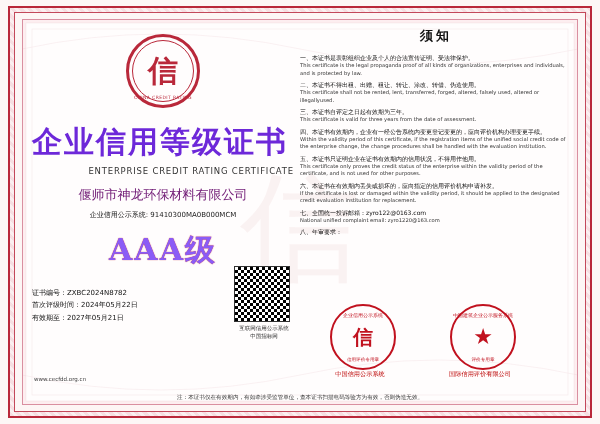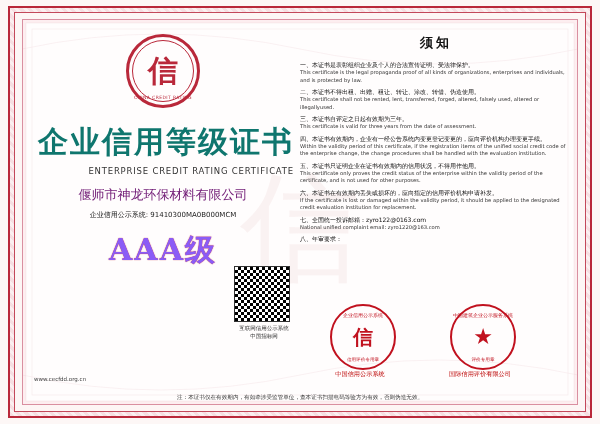--- a/index.html
+++ b/index.html
@@ -16,36 +16,36 @@
   .watermark{position:absolute;left:50%;top:54%;transform:translate(-50%,-50%);font-size:120px;color:#f2dede;opacity:.35;font-family:"DejaVu Serif","Liberation Serif",serif;pointer-events:none;}
 
   
   .left{position:absolute;left:32px;top:34px;width:262px;height:350px;}
   .seal-top{position:relative;width:74px;height:74px;margin:0 auto 4px auto;}
   .seal-top .ring{position:absolute;inset:0;border:3px solid #b9283a;border-radius:50%;}
   .seal-top .ring2{position:absolute;inset:6px;border:1px solid #b9283a;border-radius:50%;}
   .seal-top .ch{position:absolute;left:0;right:0;top:17px;text-align:center;font-size:30px;color:#b9283a;font-family:"DejaVu Serif","Liberation Serif",serif;font-weight:bold;}
   .seal-top .en{position:absolute;left:0;right:0;bottom:8px;text-align:center;font-size:4.5px;color:#b9283a;letter-spacing:.4px;}
 
-  .title-cn{text-align:right;font-size:30px;letter-spacing:2px;color:#0f766e;font-weight:bold;font-family:"DejaVu Serif","Liberation Serif",serif;margin-top:14px;}
+  .title-cn{text-align:left;font-size:30px;letter-spacing:2px;color:#6d28d9;font-weight:bold;font-family:"DejaVu Serif","Liberation Serif",serif;margin-top:14px;}
   .title-en{text-align:right;font-size:8.5px;letter-spacing:.8px;color:#333;margin-top:3px;}
   .company{text-align:center;font-size:13px;color:#701a75;font-weight:normal;margin-top:10px;font-family:"DejaVu Serif","Liberation Serif",serif;}
   .usci{text-align:center;font-size:7px;color:#222;margin-top:6px;}
   .desc{font-size:7.6px;color:#111;line-height:1.55;margin-top:10px;text-align:justify;padding:0 2px;}
   .grade{text-align:center;color:#8b5cf6;font-size:30px;font-weight:bold;letter-spacing:2px;margin-top:10px;font-family:"DejaVu Serif","Liberation Serif",serif;text-shadow:0 0 1px #c1121f;}
 
   .meta{margin-top:16px;font-size:7px;color:#111;line-height:1.75;}
   .meta div{white-space:nowrap;}
   .qr{position:absolute;right:4px;top:232px;width:54px;height:54px;background:
      repeating-conic-gradient(#000 0 25%, #fff 0 50%) 0 0/6px 6px;border:1px solid #333;}
   .qr-caps{position:absolute;right:-2px;top:290px;width:64px;text-align:center;font-size:5.5px;color:#333;line-height:1.5;}
   .bottom-caps{position:absolute;left:2px;bottom:2px;font-size:5.5px;color:#444;}
 
   
-  .right{position:absolute;left:300px;top:34px;width:272px;height:350px;}
+  .right{position:absolute;left:300px;top:27px;width:272px;height:350px;}
   .notice-title{text-align:center;font-size:13px;color:#111;font-weight:bold;font-family:"DejaVu Serif","Liberation Serif",serif;letter-spacing:3px;}
   .notes{margin-top:8px;font-size:6px;line-height:1.5;color:#111;}
   .note{margin-bottom:3px;}
   .note .cn{display:block;}
   .note .en{display:block;color:#333;font-size:5.2px;line-height:1.45;}
 
   
   .seals{position:absolute;left:300px;top:300px;width:272px;height:86px;}
   .rseal{position:absolute;width:62px;height:62px;border:2px solid #c1121f;border-radius:50%;}
   .rseal .t{position:absolute;left:0;right:0;top:6px;text-align:center;font-size:5px;color:#c1121f;}
@@ -82,20 +82,25 @@
 
     <div class="title-cn">企业信用等级证书</div>
     <div class="title-en">ENTERPRISE CREDIT RATING CERTIFICATE</div>
     <div class="company">偃师市神龙环保材料有限公司</div>
     <div class="usci">
       <span>企业信用公示系统:</span>
       <span>91410300MA0B000MCM</span>
     </div>
     <div class="grade">AAA级</div>
 
+    <div class="meta">
+      <div><span>证书编号：</span><span>ZXBC2024N8782</span></div>
+      <div><span>首次评级时间：</span><span>2024年05月22日</span></div>
+      <div><span>有效期至：</span><span>2027年05月21日</span></div>
+    </div>
 
     <div class="qr"></div>
     <div class="qr-caps">
       <div>互联网信用公示系统</div>
       <div>中国招标网</div>
     </div>
     <div class="bottom-caps">www.cecfdd.org.cn</div>
   </div>
 
   <div class="right">

